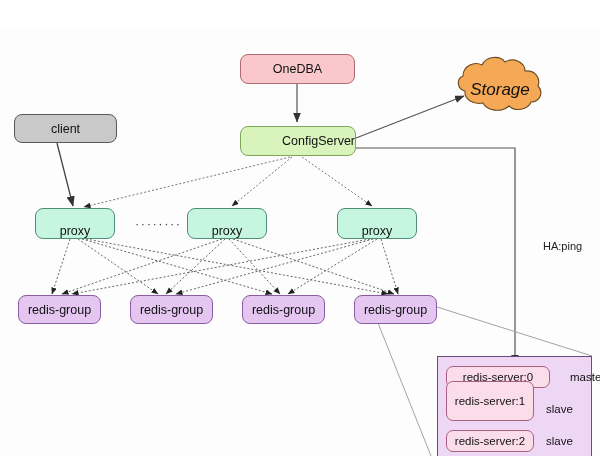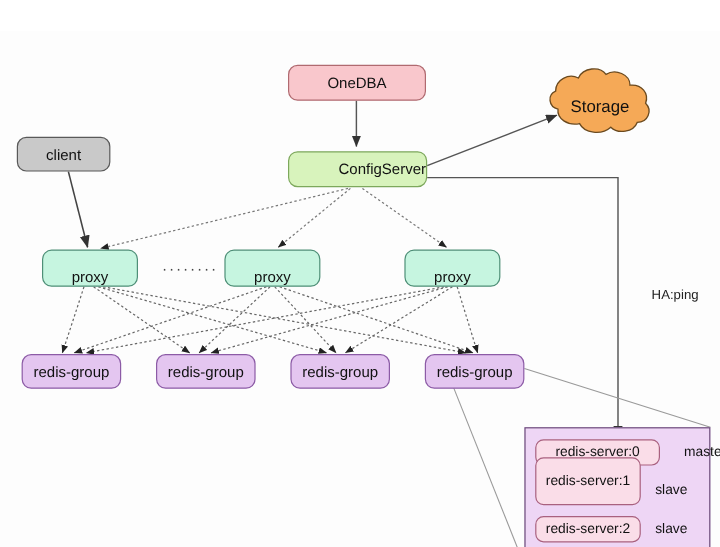--- a/index.html
+++ b/index.html
@@ -91,25 +91,26 @@
   .dots {
     position: absolute;
     font-size: 13px;
     letter-spacing: 1.5px;
     color: #444;
     z-index: 3;
     white-space: nowrap;
   }
   .cloud-label {
     position: absolute;
-    font-size: 14px;
+    font-size: 17px;
     color: #111;
     z-index: 4;
     white-space: nowrap;
     text-align: center;
+    font-style: italic;
   }
 </style>
 </head>
 <body>
 
 <div id="canvas">
 
   <svg id="edges" viewBox="0 0 600 456">
     <defs>
       <marker id="arrow" markerWidth="9" markerHeight="9" refX="7.5" refY="3.2" orient="auto" markerUnits="strokeWidth">
@@ -170,21 +171,21 @@
   <div class="node node-onedba" style="left:240px; top:28px; width:115px; height:30px;">
     <span>OneDBA</span>
   </div>
 
   <div class="node node-configserver" style="left:240px; top:100px; width:116px; height:30px;">
     <span>ConfigServer</span>
   </div>
 
   <div class="cloud-label" style="left:455px; top:54px; width:90px;">Storage</div>
 
-  <div class="node node-client" style="left:14px; top:88px; width:78px; height:29px;">
+  <div class="node node-client" style="left:14px; top:88px; width:103px; height:29px;">
     <span>client</span>
   </div>
 
   <div class="node node-proxy" style="left:35px; top:182px; width:80px; height:31px;">
     <span>proxy</span>
   </div>
 
   <div class="dots" style="left:135px; top:190px;">········</div>
 
   <div class="node node-proxy" style="left:187px; top:182px; width:80px; height:31px;">

